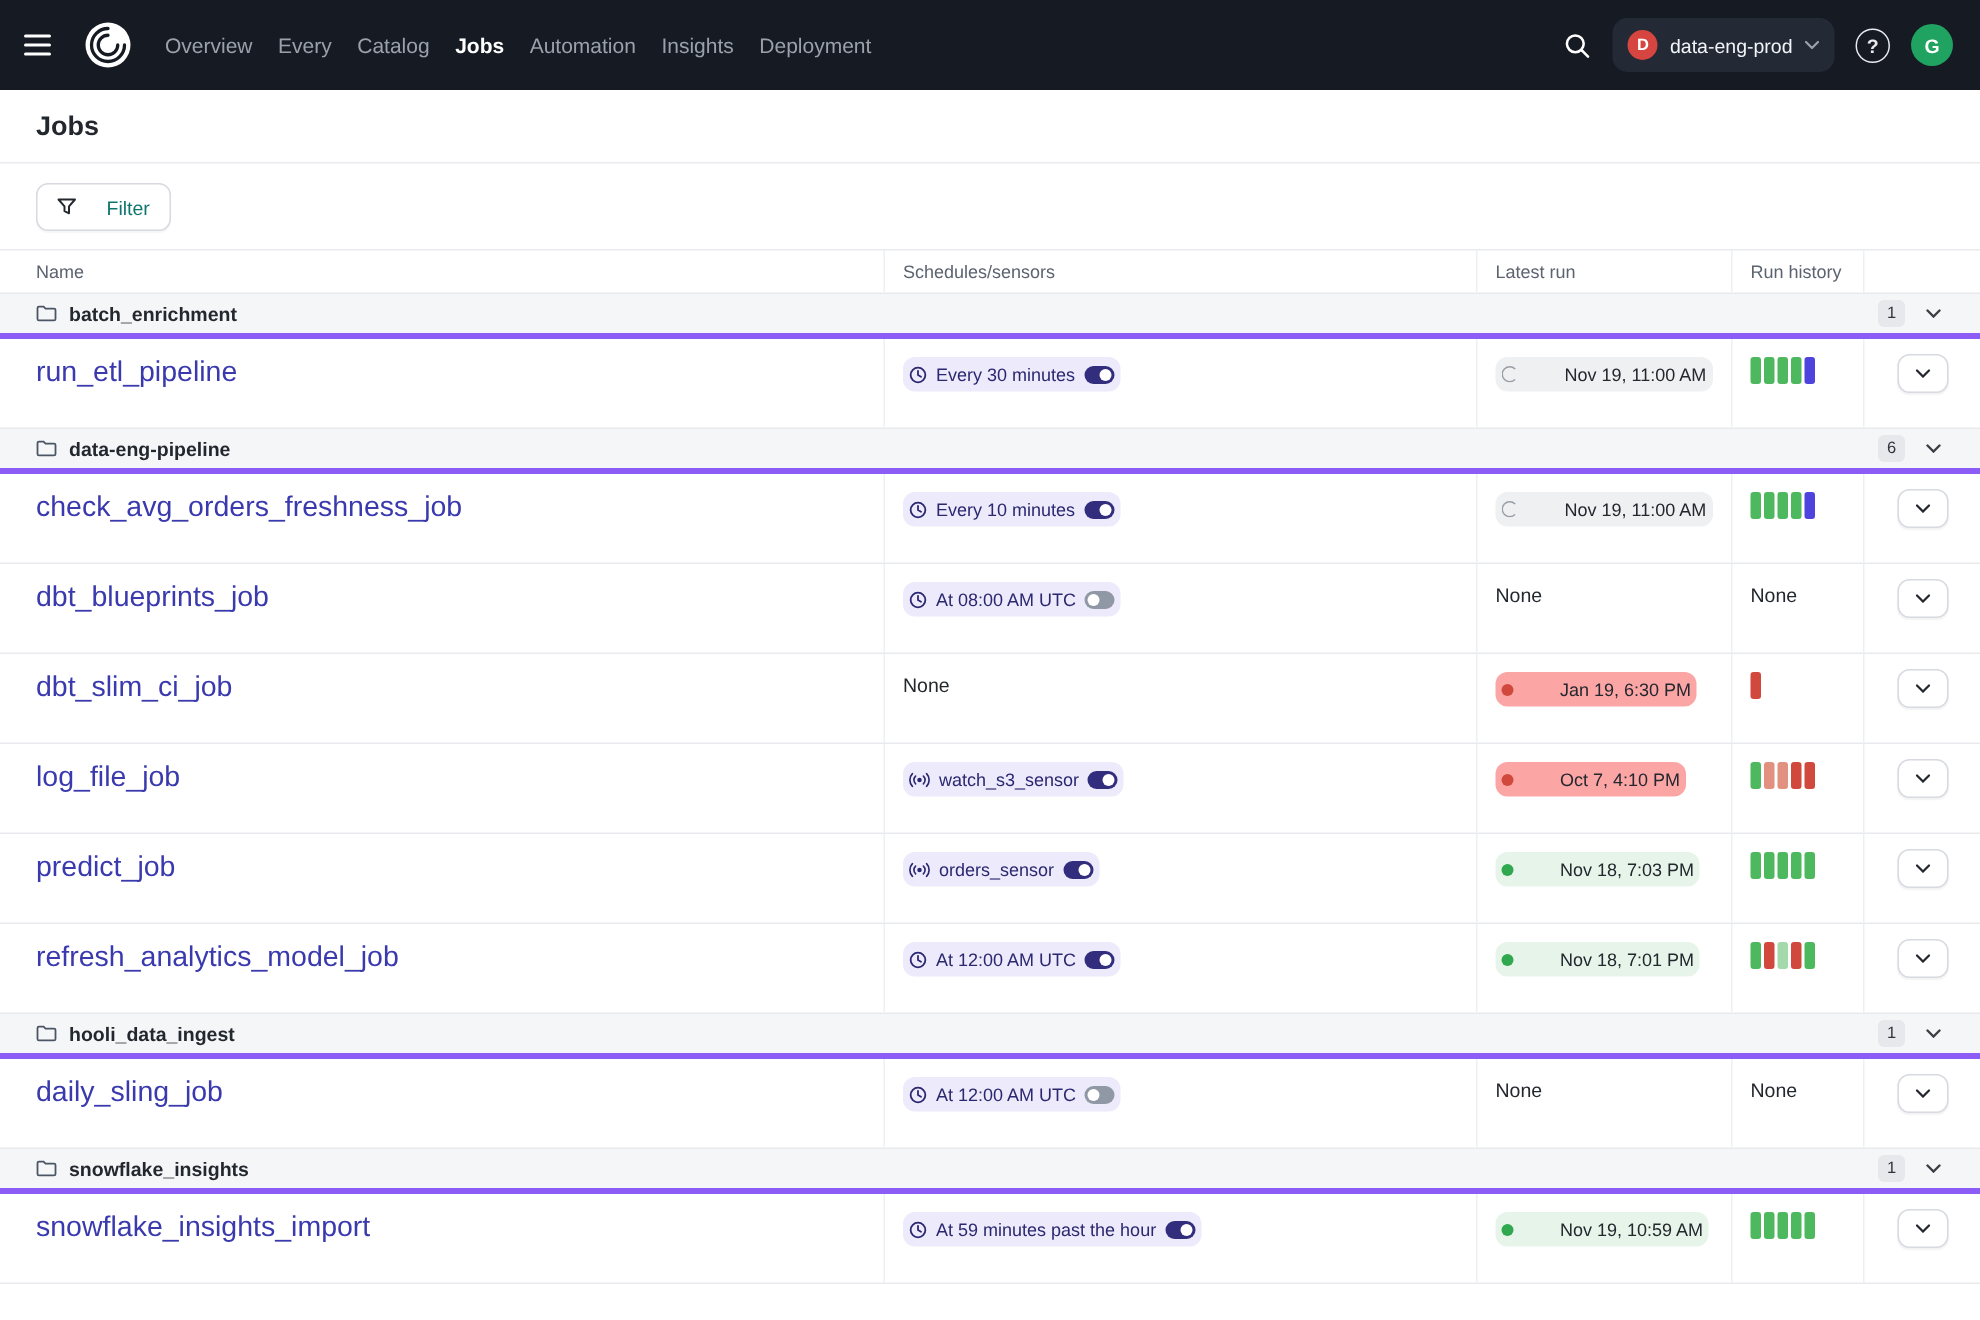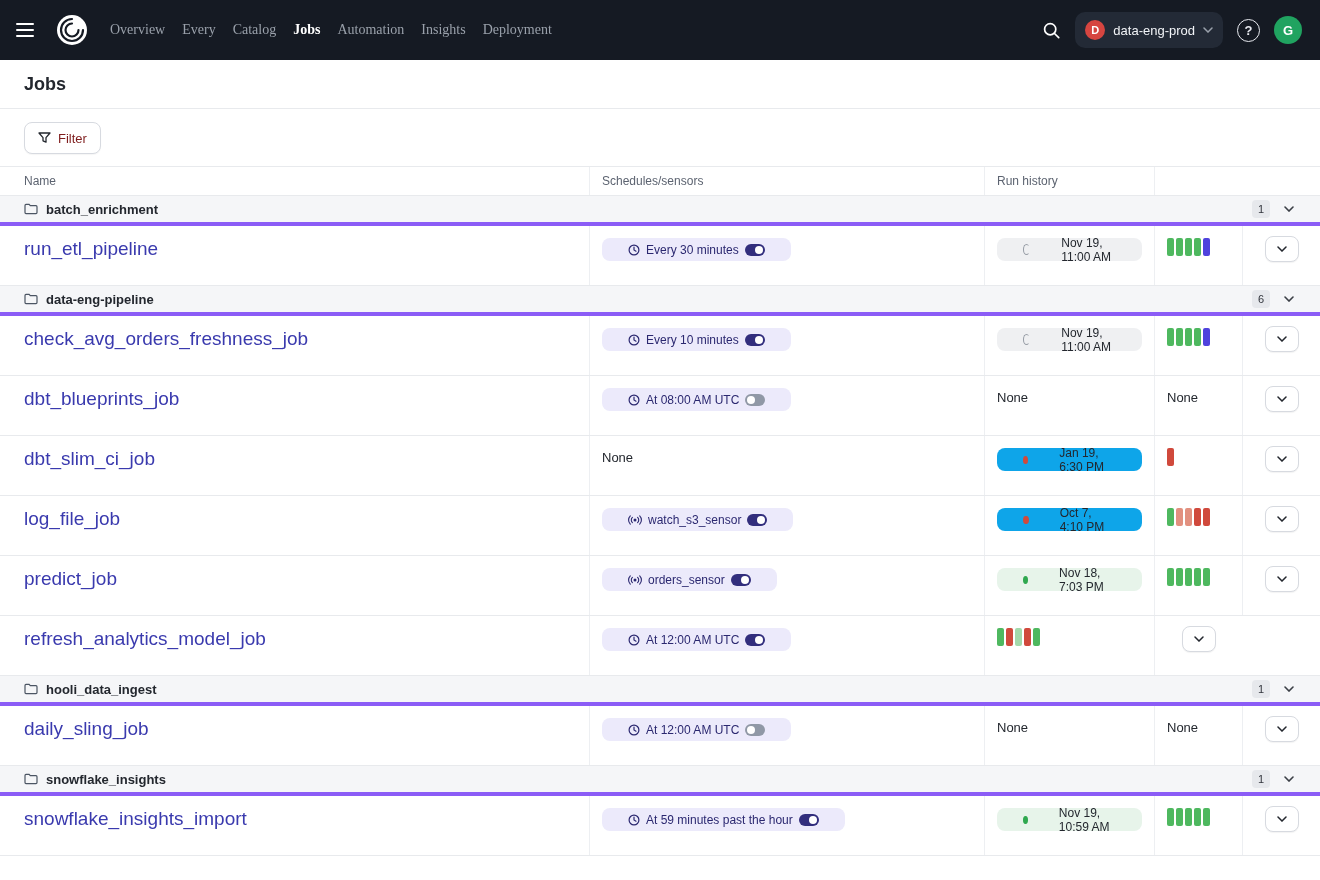--- a/index.html
+++ b/index.html
@@ -11,21 +11,21 @@
 
   
   .navbar {
     height:60px; background:var(--navbar_bg,#151A23);
     display:flex; align-items:center; padding:0 18px 0 16px; gap:10px;
   }
   .hamburger { width:28px; height:28px; background:none; border:none; cursor:pointer;
     display:flex; flex-direction:column; justify-content:center; gap:4px; }
   .hamburger span { display:block; width:18px; height:2px; background:#fff; border-radius:1px; }
   .logo { width:36px; height:36px; display:flex; align-items:center; justify-content:center; margin-right:10px; }
-  .nav-links { display:flex; gap:17px;font-family:Liberation Serif, serif; }
+  .nav-links { display:flex; gap:17px; }
   .nav-link { text-decoration:none; font-size:14px; color:#9AA1AB; cursor:pointer; }
   .nav-link.active { color:#ffffff; font-weight:700; }
   .nav-spacer { flex:1; }
   .nav-right { display:flex; align-items:center; gap:14px; }
   .icon-btn { background:none; border:none; cursor:pointer; display:flex; align-items:center; justify-content:center; }
   .deployment-chip {
     display:flex; align-items:center; gap:8px; background:#232A36; border-radius:10px;
     height:36px; padding:0 10px; cursor:pointer;
   }
   .dep-badge { width:20px; height:20px; border-radius:50%; background:var(--deployment_badge_bg,#D64540);
@@ -36,22 +36,22 @@
   .avatar { width:28px; height:28px; border-radius:50%; background:var(--avatar_bg,#20A360);
     color:#fff; font-size:13px; font-weight:700; display:flex; align-items:center; justify-content:center; cursor:pointer; }
 
   
   .page-header { height:49px; display:flex; align-items:center; padding:0 24px; border-bottom:1px solid #E8EAED; }
   .page-title { font-size:18px; font-weight:700; color:#23272E; }
 
   
   .filter-bar { padding:13px 24px 12px; }
   .filter-btn {
-    display:inline-flex; align-items:center; gap:7px; height:32px; padding:0 13px;
-    background:#fff; border:1px solid #D7DAE0; border-radius:8px; font-size:13px; color:#7f1d1d;
+    display:inline-flex; align-items:center; gap:20px; height:32px; padding:0 13px;
+    background:#fff; border:1px solid #D7DAE0; border-radius:8px; font-size:13px; color:#0f766e;
     font-family:inherit; cursor:pointer; box-shadow:0 1px 1px rgba(0,0,0,0.04);
   }
 
   
   .thead, .job-row { display:grid; grid-template-columns:590px 395px 170px 88px 1fr; }
   .thead { height:30px; border-top:1px solid #E8EAED; border-bottom:1px solid #E8EAED; align-items:center; }
   .th { font-size:12px; color:#5C6370; padding-left:12px; height:100%; display:flex; align-items:center; border-right:1px solid #EDEFF2; }
   .th-name { padding-left:24px; }
   .th-expand { border-right:none; }
 
@@ -66,35 +66,35 @@
     color:#30343C; font-size:11px; display:flex; align-items:center; justify-content:center; }
   .group-caret { color:#3A3F46; display:flex; }
 
   .job-row { height:60px; border-bottom:1px solid #E8EAED; background:#fff; }
   .cell { padding:12px 12px 0 12px; border-right:1px solid #EDEFF2; }
   .name-cell { padding-left:24px; }
   .expand-cell { border-right:none; display:flex; justify-content:center; padding:10px 0 0; }
   .job-link { font-size:19px; color:var(--link,#3A3AAE); text-decoration:none; cursor:pointer; }
   .none { font-size:13px; color:#23272E; }
 
-  .pill { display:inline-flex; align-items:center; gap:6px; height:23px; border-radius:8px; font-size:12px; padding:0 26px; }
+  .pill { display:inline-flex; align-items:center; gap:6px; height:23px; border-radius:8px; font-size:12px; padding:0 4px; }
   .schedule-pill { background:#ECEAFB; color:#2B2870; }
   .toggle { width:20px; height:12px; border-radius:7px; position:relative; display:inline-block; cursor:pointer; flex:0 0 auto; }
   .toggle .knob { position:absolute; top:2px; width:8px; height:8px; border-radius:50%; background:#fff; }
   .toggle.on { background:#322E7D; } .toggle.on .knob { right:2px; }
   .toggle.off { background:#9098A6; } .toggle.off .knob { left:2px; }
 
   .run-pill { color:#23272E; cursor:pointer;gap:31px; }
   .run-pill .spinner { display:none; width:11px; height:11px; border-radius:50%;
     border:1.6px solid #979DA6; border-right-color:transparent; }
   .run-pill .dot { width:8px; height:8px; border-radius:50%; }
   .run-pill.in_progress { background:#EFF0F2; }
   .run-pill.in_progress .spinner { display:inline-block; }
   .run-pill.success { background:#E7F4EA; } .run-pill.success .dot { background:var(--success,#2FA84F); }
-  .run-pill.failure { background:#0ea5e9; } .run-pill.failure .dot { background:var(--red,#D0493C); }
+  .run-pill.failure { background:#fca5a5; } .run-pill.failure .dot { background:var(--red,#D0493C); }
 
   .bars { display:inline-flex; gap:2px; align-items:center; }
   .bar { width:7px; height:18px; border-radius:2px; cursor:pointer; }
 
   .expand-btn { width:34px; height:26px; border:1px solid #D7DAE0; border-radius:8px; background:#fff;
     display:flex; align-items:center; justify-content:center; cursor:pointer; color:#23272E;
     box-shadow:0 1px 1px rgba(0,0,0,0.05); }
 </style>
 </head>
 <body>
@@ -151,20 +151,21 @@
         <path d="M1 1h11L8 5.6v4.6L5 8.8V5.6z" fill="none" stroke="#23272E" stroke-width="1.3" stroke-linejoin="round"></path>
       </svg>
     <span>Filter</span>
   </button>
 </div>
 
 <div class="table">
   <div class="thead">
     <div class="th th-name">Name</div>
     <div class="th">Schedules/sensors</div>
+    <div class="th">Latest run</div>
     <div class="th">Run history</div>
     <div class="th th-expand"></div>
   </div>
   <div id="table-body">
       <div class="group-row">
     <div class="group-left">
       <svg width="14" height="12" viewBox="0 0 14 12">
             <path d="M1 2.4c0-.6.4-1 1-1h3.1l1.2 1.3H12c.6 0 1 .4 1 1v5.9c0 .6-.4 1-1 1H2c-.6 0-1-.4-1-1z" fill="none" stroke="currentColor" stroke-width="1.2"></path>
           </svg>
       <span class="group-name">batch_enrichment</span>
@@ -447,20 +448,28 @@
               <circle cx="6" cy="6" r="4.9" fill="none" stroke="currentColor" stroke-width="1.2"></circle>
               <path d="M6 3.2V6l2 1.2" fill="none" stroke="currentColor" stroke-width="1.2" stroke-linecap="round"></path>
             </svg>
 
         <span>At 12:00 AM UTC</span>
         <span class="toggle on">
               <span class="knob"></span>
             </span>
       </span>
     </div>
+    <div class="cell run-cell">
+      
+      <span class="pill run-pill success">
+
+        <span class="dot"></span>
+        <span>Nov 18, 7:01 PM</span>
+      </span>
+    </div>
     <div class="cell history-cell">
       
       <span class="bars">
             <span class="bar" style="background: rgb(78, 184, 95);"></span>
             <span class="bar" style="background: rgb(208, 73, 60);"></span>
             <span class="bar" style="background: rgb(163, 217, 171);"></span>
             <span class="bar" style="background: rgb(208, 73, 60);"></span>
             <span class="bar" style="background: rgb(78, 184, 95);"></span>
           </span>
     </div>

